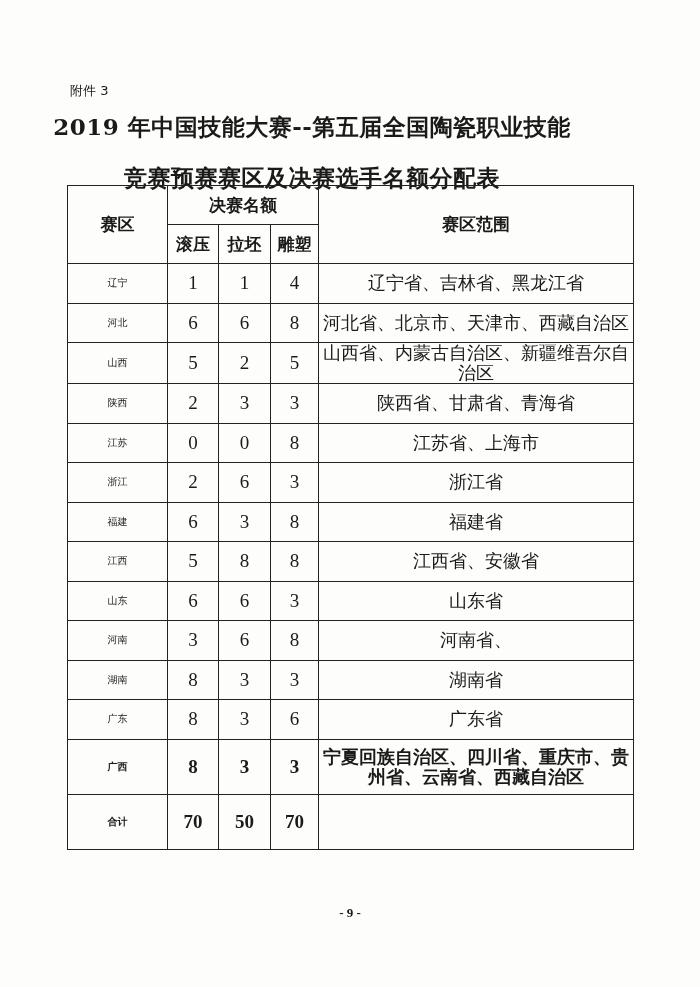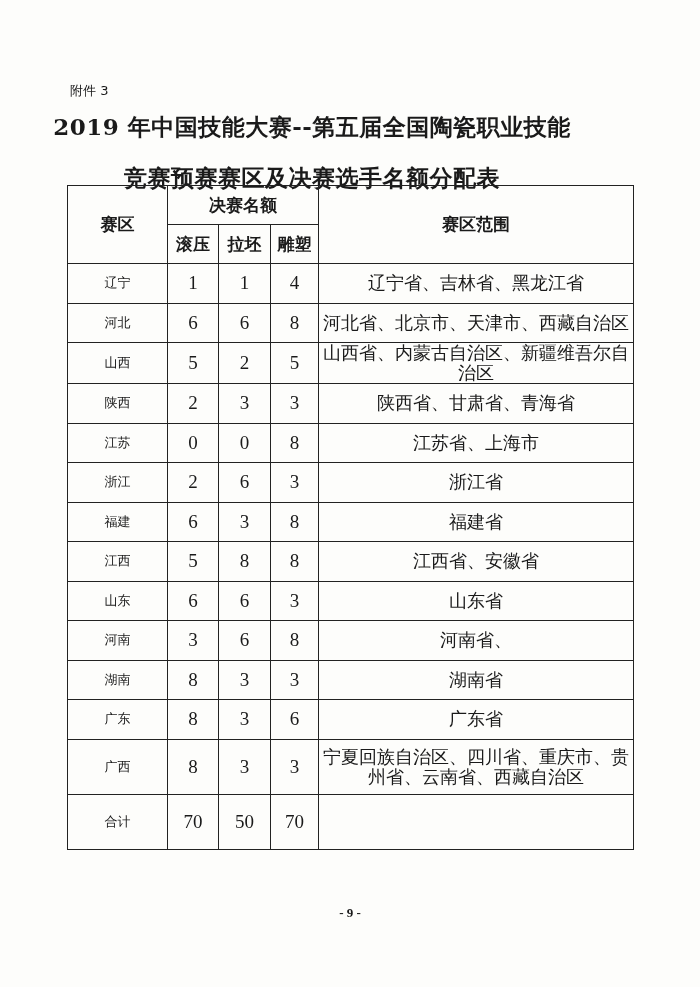--- a/index.html
+++ b/index.html
@@ -12,27 +12,27 @@
   .t1 { top: 112px; }
   .t2 { top: 163px; }
   table.quota {
     position: absolute; left: 67px; top: 185px; width: 566px;
     border-collapse: collapse; table-layout: fixed;
   }
   table.quota td, table.quota th {
     border: 1.5px solid #222; padding: 0; text-align: center; vertical-align: middle;
   }
   th { font-family: "DejaVu Sans", sans-serif; font-weight: bold; font-size: 17px; }
-  td.region { font-family: "DejaVu Sans", sans-serif; font-size: 13px; }
+  td.region { font-family: "DejaVu Sans", sans-serif; font-size: 10px; }
   td.num { font-family: "Liberation Serif", serif; font-size: 19px; }
   td.scope { text-align: left; padding-left: 6px; font-family: "DejaVu Sans", sans-serif; font-size: 18px; line-height: 20px; }
   tr.hdr1 { height: 39px; }
   tr.hdr2 { height: 39px; }
   tr.row { height: 39.5px; }
-  tr.row.tall { height: 55px; }
+  tr.row.tall { height: 55px; font-weight: bold; }
   .pageno { position: absolute; left: 0; width: 700px; top: 905px; text-align: center; font-size: 13px; font-weight: bold; font-family: "Liberation Serif", serif; }
 </style>
 </head>
 <body>
 
 <div class="attach">附件 3</div>
 <div class="title t1">2019 年中国技能大赛--第五届全国陶瓷职业技能</div>
 <div class="title t2">竞赛预赛赛区及决赛选手名额分配表</div>
 
 <table class="quota">

